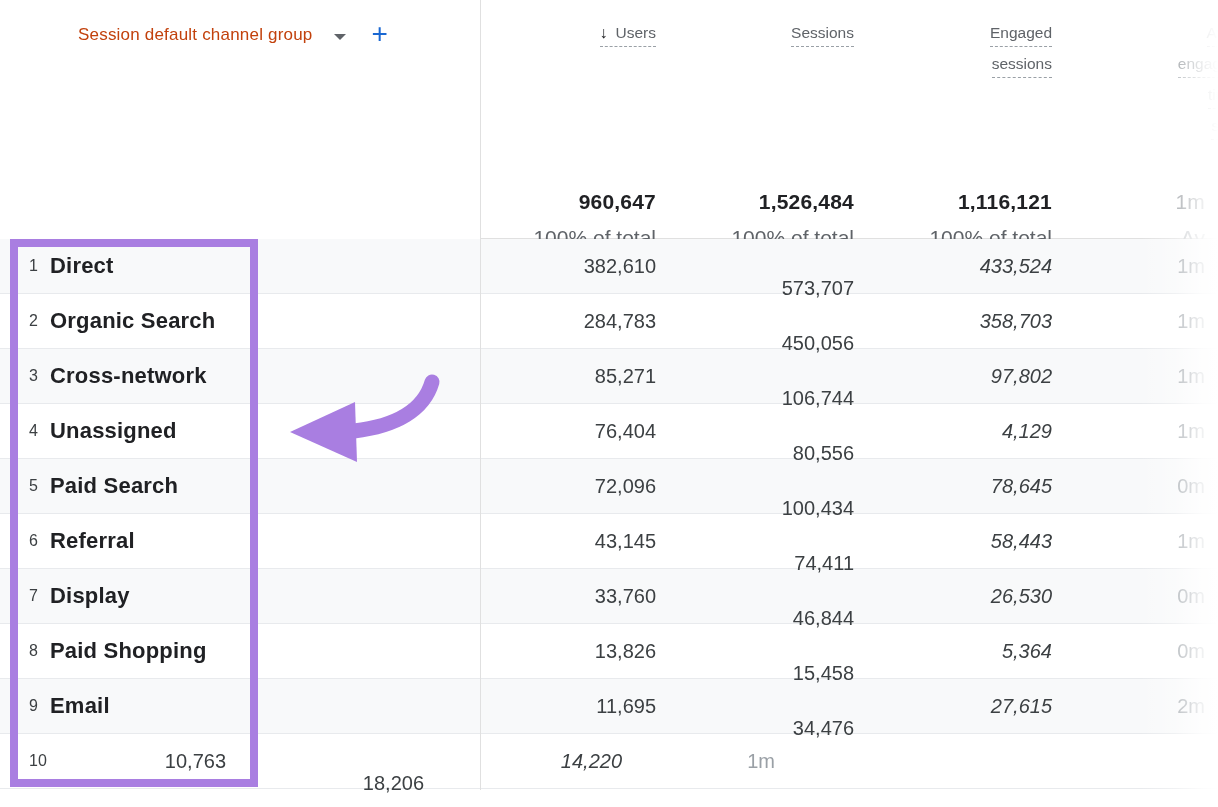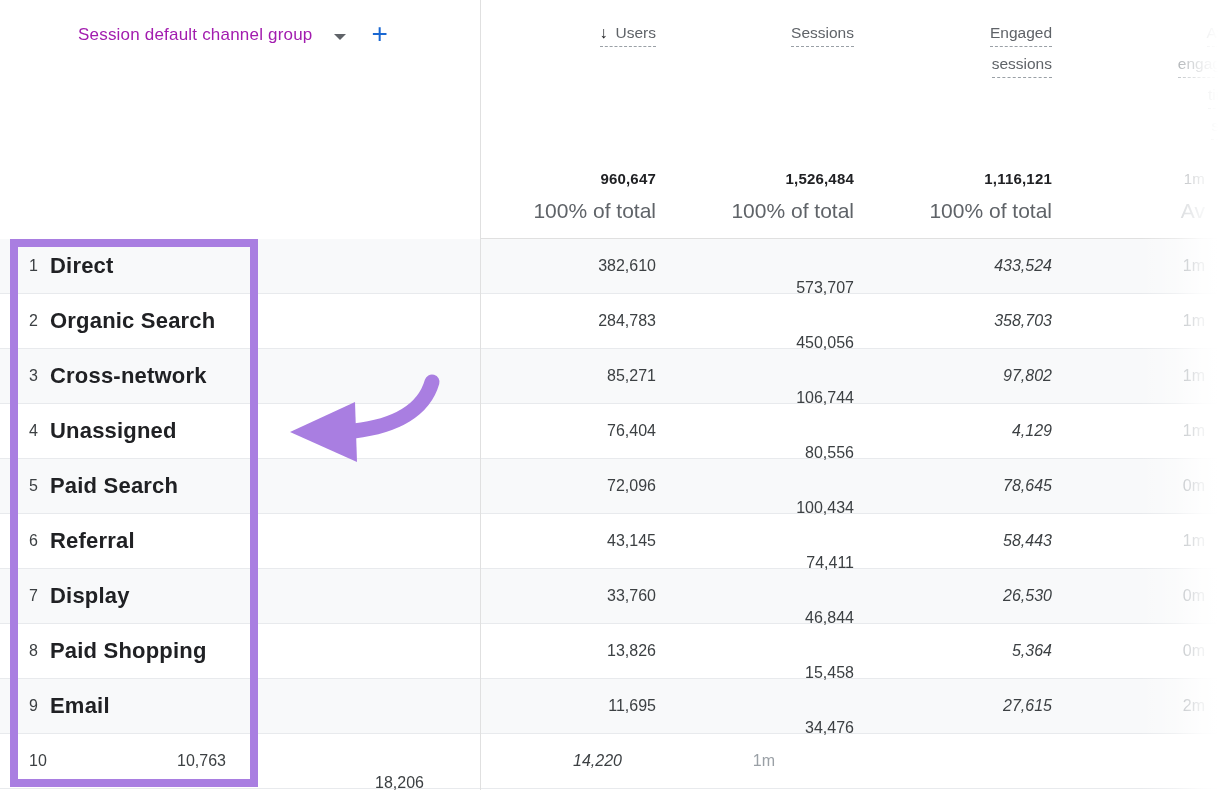--- a/index.html
+++ b/index.html
@@ -13,21 +13,21 @@
     color:#202124;
   }
 
   
   .dim-header {
     position:absolute; left:78px; top:22px;
     display:flex; align-items:center;
     height:26px;
   }
   .dim-header .label {
-    font-size:17px; color:#a21caf; letter-spacing:.2px;
+    font-size:17px; color:#c2410c; letter-spacing:.2px;
     white-space:nowrap;
   }
   .caret {
     width:0; height:0; margin-left:21px; margin-top:3px;
     border-left:6px solid transparent;
     border-right:6px solid transparent;
     border-top:6px solid #5f6368;
   }
   .plus {
     margin-left:26px; margin-top:-2px;
@@ -59,37 +59,37 @@
   .mh-c4 .hline { color:#80868b; }
 
   
   .totals {
     position:absolute; left:480px; top:140px; right:0; height:99px;
     display:flex; align-items:flex-start;
     border-bottom:1px solid #e0e0e0;
     padding-top:30px;
   }
   .tot-cell { text-align:right; }
-  .tot-num { font-size:15px; font-weight:700; color:#202124; letter-spacing:.2px; }
+  .tot-num { font-size:21px; font-weight:700; color:#202124; letter-spacing:.2px;margin-top:20px; }
   .tot-sub { font-size:21px; color:#5f6368; margin-top:12px; }
   .tot-c4 .tot-num { font-weight:400; color:#8a8f94; }
   .tot-c4 .tot-sub { color:#c0c4c8; }
   .tot-c4 { padding-right:13px; }
 
   
   .rows { position:absolute; left:0; top:239px; right:0; }
   .row {
     display:flex; align-items:center;
     height:55px; border-bottom:1px solid #e8eaed;
     background:#ffffff;
   }
   .row.stripe { background:#f8f9fa; }
   .cell-rank { width:50px; padding-left:29px; font-size:16px; color:#3c4043; }
   .cell-name { width:430px; font-size:22px; font-weight:700; color:#202124; letter-spacing:.2px; }
-  .cell-v { text-align:right; font-size:16px; color:#3c4043; }
+  .cell-v { text-align:right; font-size:20px; color:#3c4043; }
   .cell-v1 { width:176px; }
   .cell-v2 { width:198px;margin-top:44px; }
   .cell-v3 { width:198px;font-style:italic; }
   .cell-v4 { width:166px; padding-right:13px; color:#9aa0a6; }
 
   
   .vdivider { position:absolute; left:480px; top:0; width:1px; height:790px; background:#e0e0e0; }
 
   
   .highlight-box {

